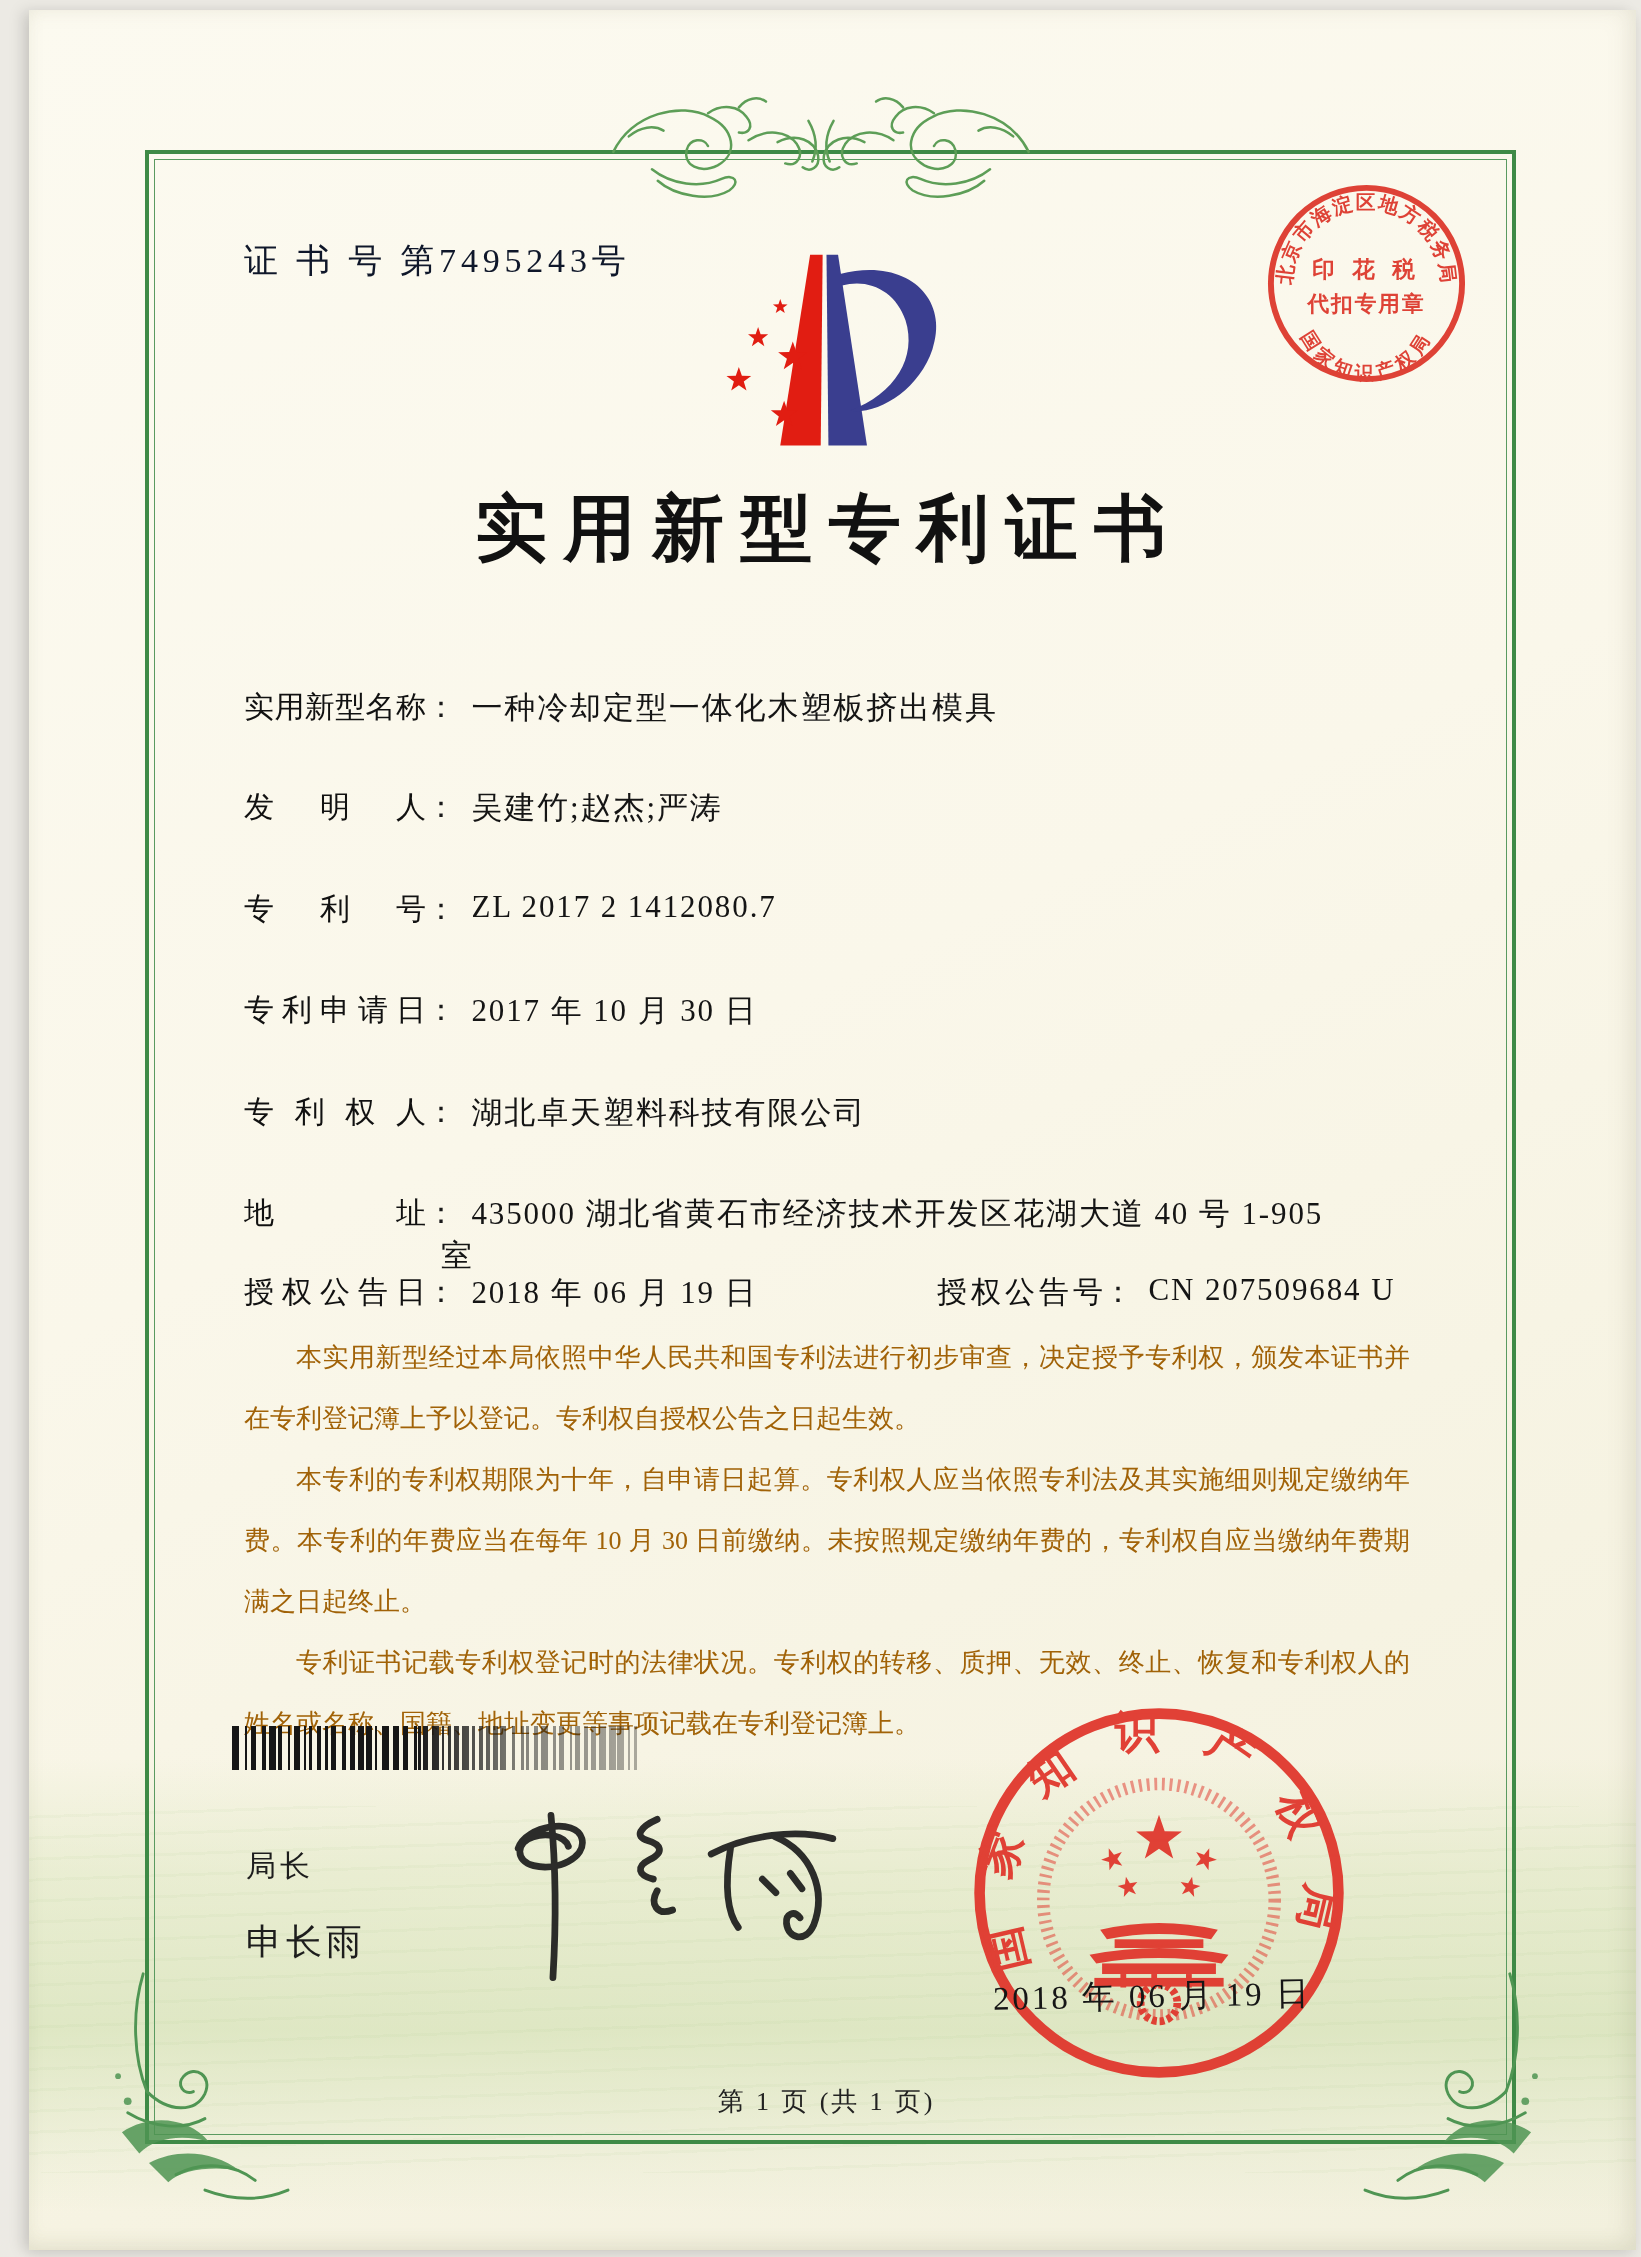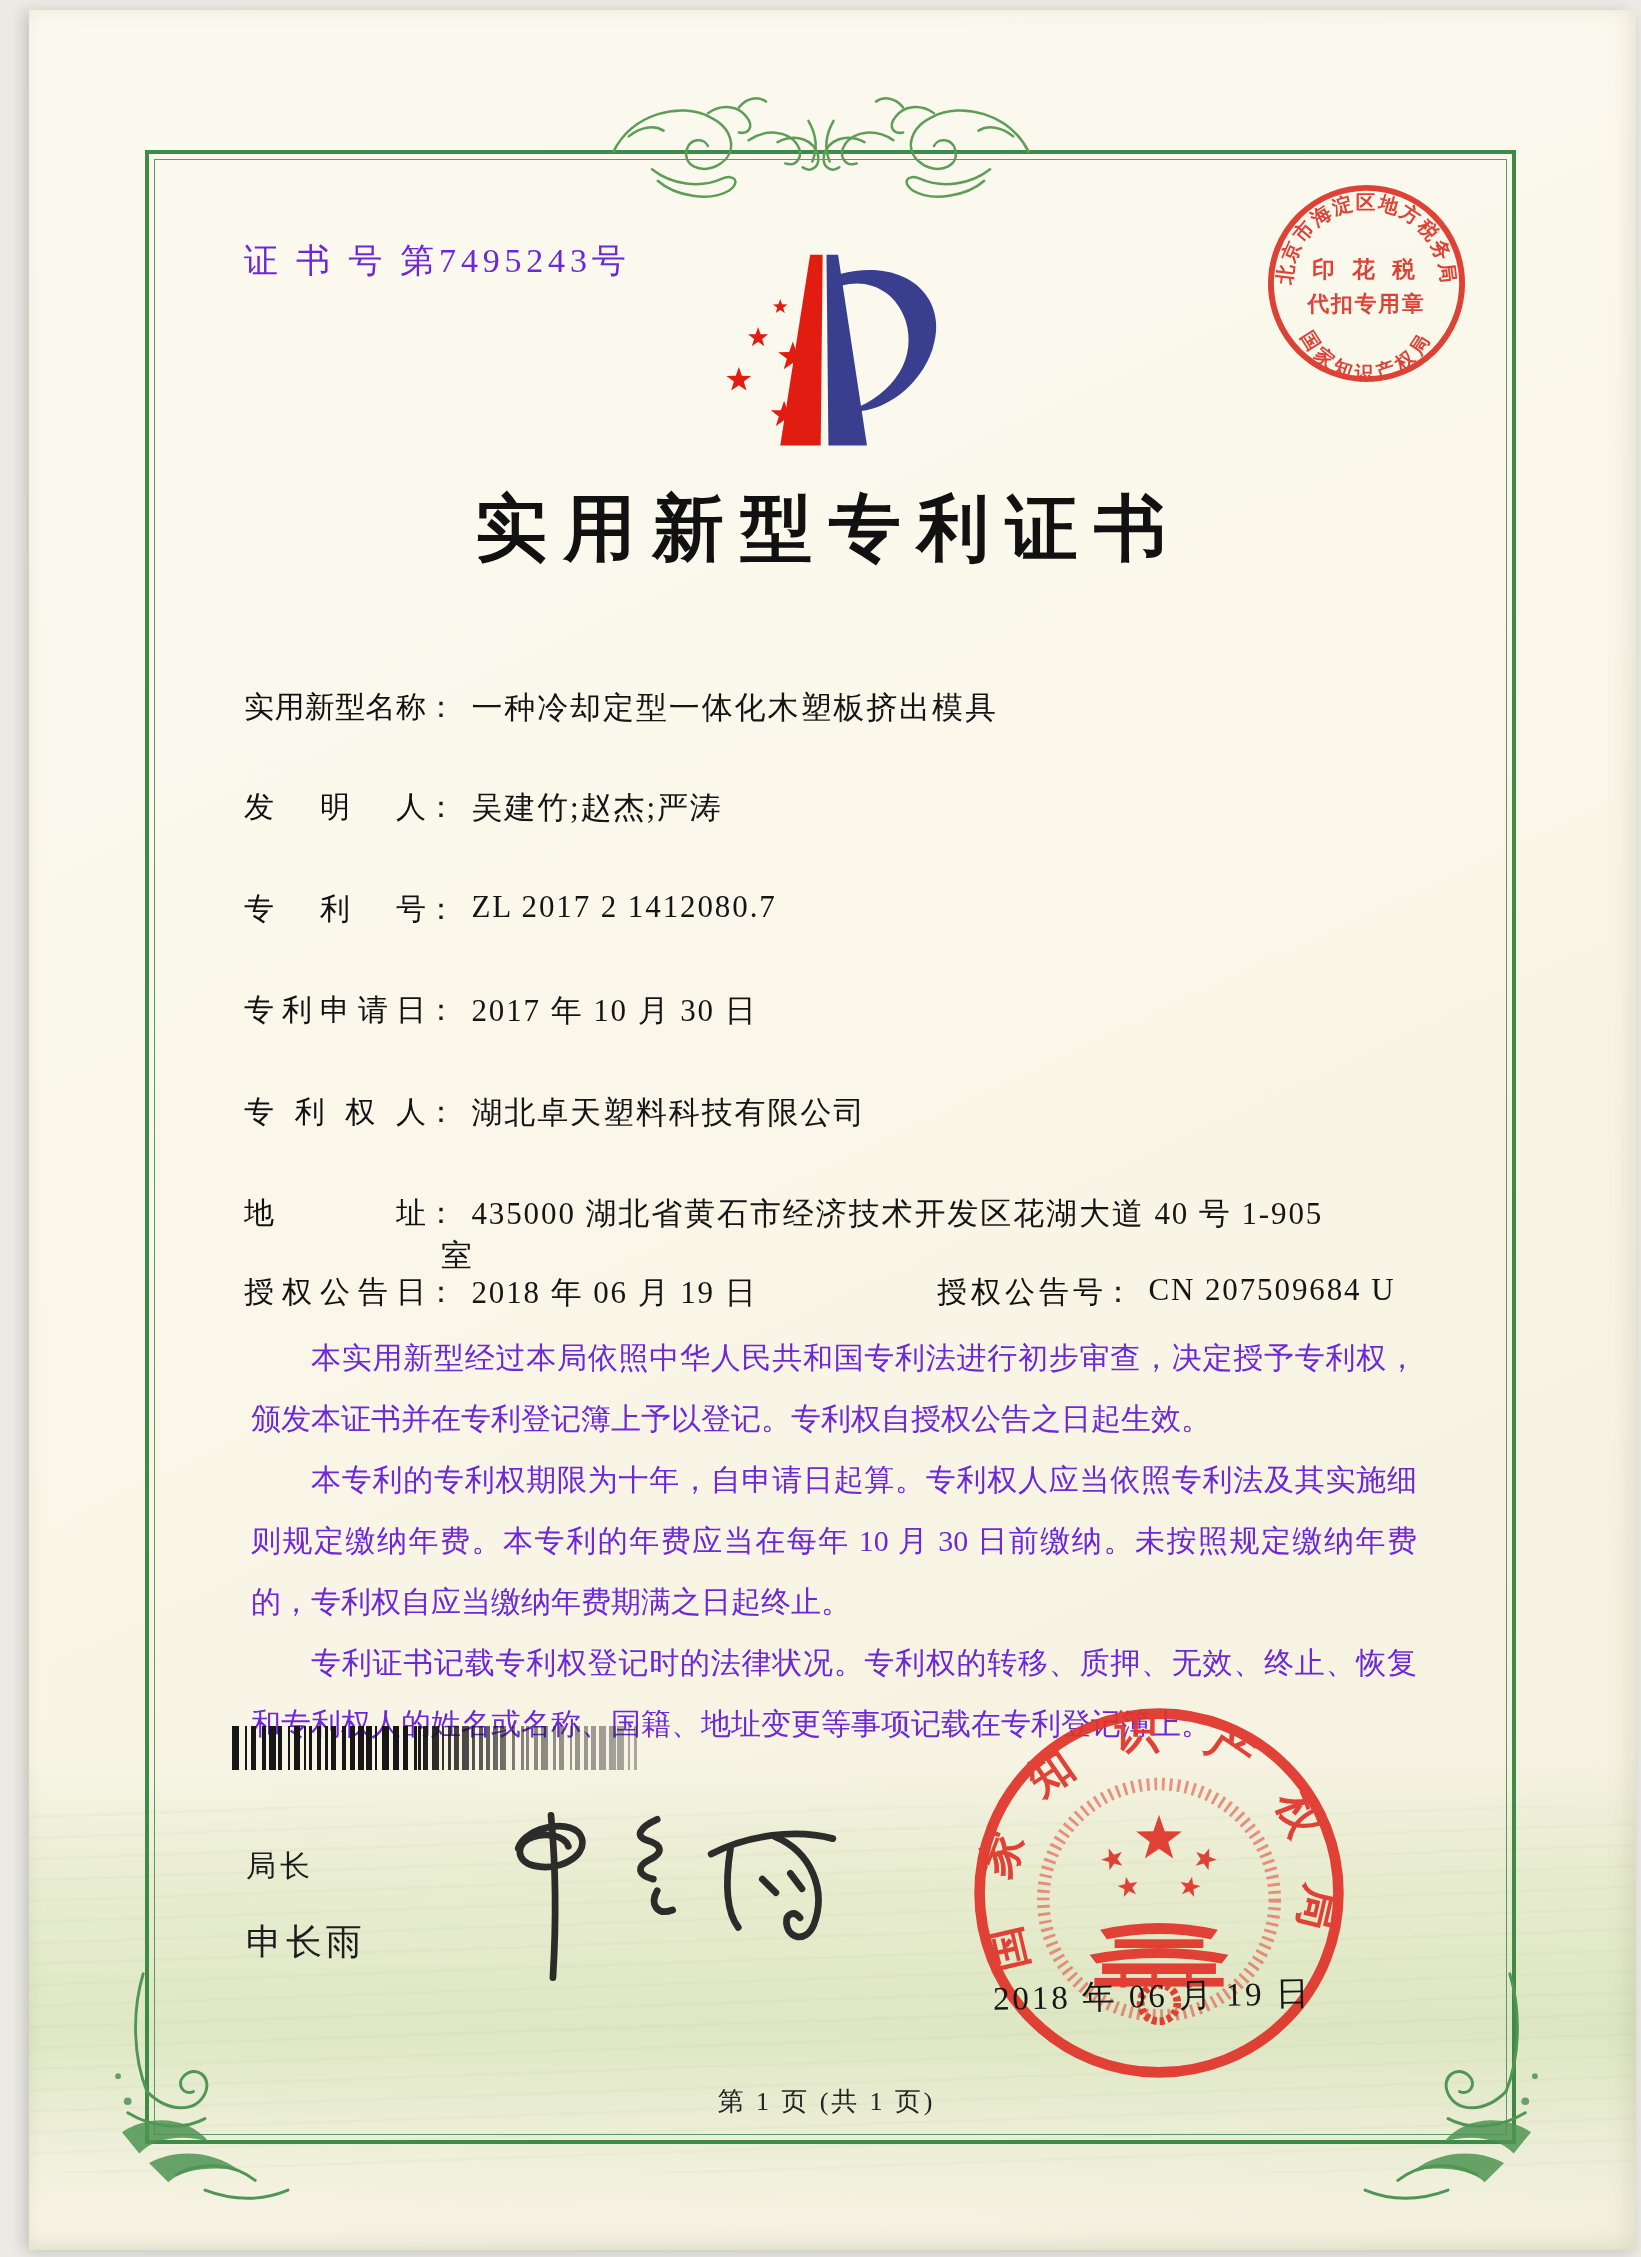--- a/index.html
+++ b/index.html
@@ -29,21 +29,21 @@
                rgba(160,195,130,.14) 9.7px 12.6px, rgba(255,255,255,0) 12.6px 21px);
   }
   .frame{
     position:absolute;left:145px;top:150px;width:1363px;height:1986px;
     border:4.8px solid #3e8a46;
   }
   .frame-inner{position:absolute;inset:4.8px;border:1.9px solid #5a9a60;}
   .orn{position:absolute;pointer-events:none;}
 
   .cert-no{
-    position:absolute;left:244px;top:238px;font-size:34px;letter-spacing:4.8px;color:#6d28d9;
+    position:absolute;left:244px;top:238px;font-size:34px;letter-spacing:4.8px;color:#0f172a;
   }
   .logo{position:absolute;left:697px;top:249px;width:259px;height:210px;}
   .tax-stamp{position:absolute;left:1265px;top:182px;width:203px;height:203px;opacity:.92;}
 
   .title{
     position:absolute;left:0;top:481px;width:1641px;text-align:center;
     font-size:72px;font-weight:bold;letter-spacing:16.4px;text-indent:16.4px;color:#111;
   }
 
   .fields{position:absolute;left:244px;top:687px;width:1217px;font-size:30px;}
@@ -51,21 +51,21 @@
   .lbl{display:inline-block;width:182px;text-align:justify;text-align-last:justify;
        vertical-align:top;color:#111;}
   .colon{display:inline-block;vertical-align:top;}
   .val{display:inline-block;margin-left:15.4px;font-size:31px;letter-spacing:1.9px;
        vertical-align:top;color:#151515;}
   .val2{display:block;margin-left:197px;font-size:31px;letter-spacing:1.9px;color:#151515;}
   .grant-no-pair{position:absolute;left:693px;top:0;}
 
   .paras{
     position:absolute;left:244px;top:1327px;width:1166px;
-    font-size:30px;line-height:61px;text-align:justify;color:#6d28d9;margin-left:7px;
+    font-size:26px;line-height:61px;text-align:justify;color:#a16207;
   }
   .paras p{margin:0;text-indent:2em;}
 
   .barcode{
     position:absolute;left:232px;top:1726px;width:406px;height:44px;
     -webkit-mask-image:linear-gradient(to right,#000 0 45%,rgba(0,0,0,.5) 72%,rgba(0,0,0,.34) 100%);
     mask-image:linear-gradient(to right,#000 0 45%,rgba(0,0,0,.5) 72%,rgba(0,0,0,.34) 100%);
   }
   .barcode span{position:absolute;top:0;height:100%;background:#161616;display:block;}
 

